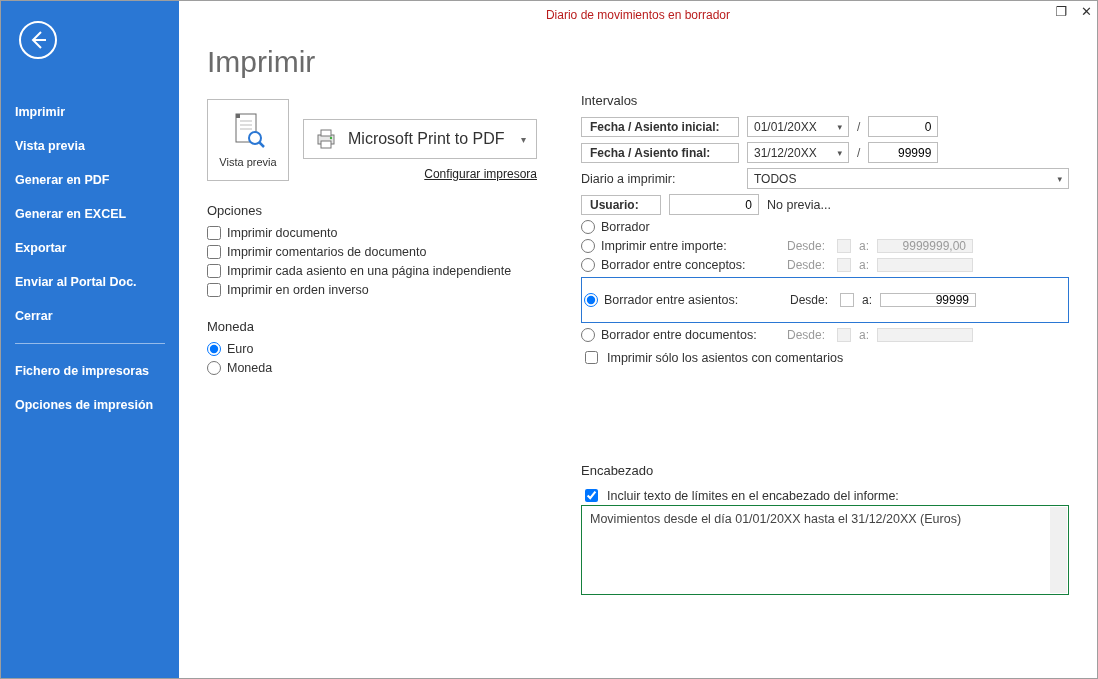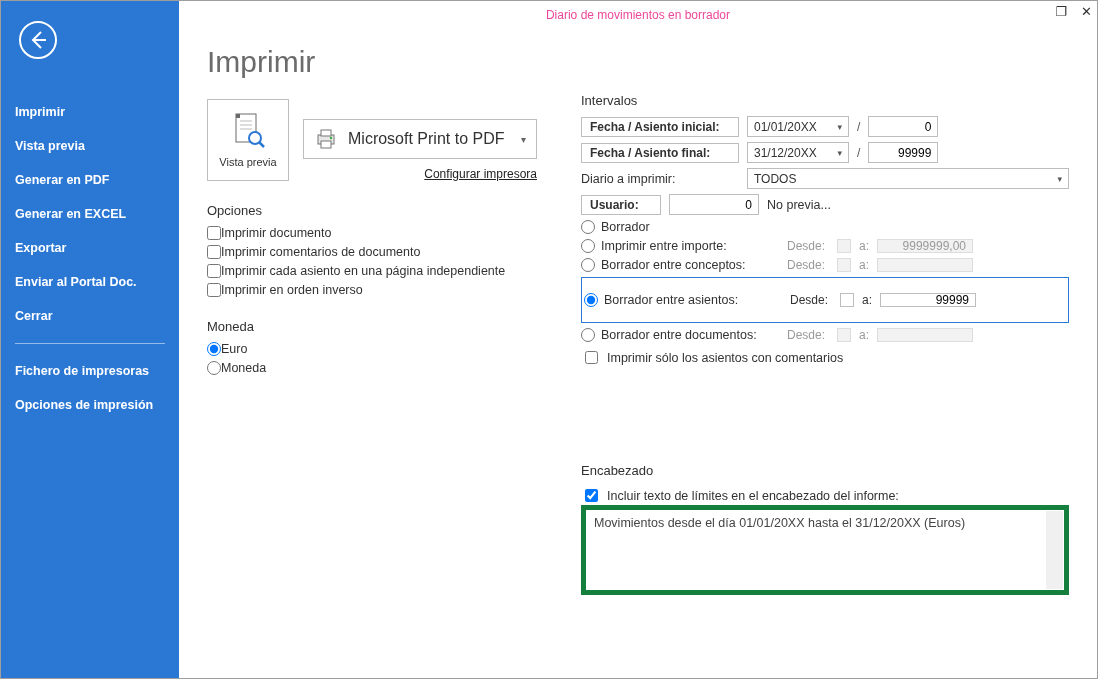--- a/index.html
+++ b/index.html
@@ -1,20 +1,20 @@
 <!DOCTYPE html>
 <html><head>
 <meta charset="utf-8">
 <style>
   * { box-sizing: border-box; font-family: "Segoe UI", Tahoma, sans-serif; }
   html,body { margin:0; padding:0; width:1098px; height:679px; overflow:hidden; background:#fff; color:#323232; }
   .window { display:flex; height:100%; border:1px solid #9e9e9e; }
 
   
-  .titlebar { position:absolute; top:0; left:178px; right:0; height:30px; display:flex; align-items:center; justify-content:center; font-size:12px; color:#ec4899; }
+  .titlebar { position:absolute; top:0; left:178px; right:0; height:30px; display:flex; align-items:center; justify-content:center; font-size:12px; color:#b91c1c; }
   .win-controls { position:absolute; top:4px; right:6px; display:flex; gap:14px; }
   .win-controls span { font-size:13px; cursor:pointer; font-family:Arial,sans-serif; }
 
   
   .sidebar { width:178px; background:#2a77d4; color:#fff; padding-top:20px; position:relative; }
   .back-circle { width:38px; height:38px; border:2px solid #fff; border-radius:50%; margin-left:18px; display:flex; align-items:center; justify-content:center; cursor:pointer; }
   .back-circle svg { stroke:#fff; }
   .nav { margin-top:36px; }
   .nav-item { padding:10px 14px; font-size:12.5px; font-weight:600; cursor:pointer; }
   .nav-sep { border-top:1px solid rgba(255,255,255,.5); margin:10px 14px; }
@@ -28,21 +28,21 @@
   h2.section { font-size:13px; font-weight:400; color:#303030; margin:22px 0 8px 0; }
 
   
   .toprow { display:flex; align-items:stretch; gap:14px; }
   .preview-btn { width:82px; height:82px; border:1px solid #bdbdbd; display:flex; flex-direction:column; align-items:center; justify-content:center; gap:4px; font-size:11px; cursor:pointer; }
   .printer-select { flex:1; height:40px; margin-top:20px; border:1px solid #bdbdbd; display:flex; align-items:center; padding:0 10px; gap:10px; cursor:pointer; position:relative; }
   .printer-select .caret { margin-left:auto; color:#666; font-size:10px; }
   .config-link { text-align:right; margin-top:8px; font-size:12px; text-decoration:underline; cursor:pointer; color:#222; }
 
   
-  .opt-row { display:flex; align-items:center; font-size:12.5px; margin:5px 0; }
+  .opt-row { display:flex; align-items:center; gap:6px; font-size:12.5px; margin:5px 0; }
   .opt-row input { margin:0; width:14px; height:14px; }
 
   
   .form-row { display:flex; align-items:center; gap:8px; font-size:12.5px; margin:5px 0; }
   .boxed-label { border:1px solid #bdbdbd; padding:2px 8px; width:158px; font-size:12px; cursor:pointer; background:#fff;font-weight:bold; }
   .date-combo { border:1px solid #bdbdbd; width:102px; height:21px; display:flex; align-items:center; padding:0 6px; font-size:12px; background:#fff; }
   .date-combo .caret { margin-left:auto; font-size:9px; color:#555; }
   .slash { color:#555; font-size:12px; }
   .num-input { border:1px solid #bdbdbd; width:70px; height:21px; font-size:12px; text-align:right; padding:0 6px; }
   .dropdown { border:1px solid #bdbdbd; width:100%; height:21px; display:flex; align-items:center; padding:0 6px; font-size:12px; background:#fff; }
@@ -55,21 +55,21 @@
   .range-label { width:200px; display:flex; align-items:center; gap:6px; }
   .desde { width:44px; font-size:12px; }
   .range-in { border:1px solid #bdbdbd; width:78px; height:21px; font-size:12px; text-align:right; padding:0 6px; background:#fff; }
   .range-in.disabled { background:#f2f2f2; color:#9a9a9a; border-color:#ddd; }
   .a-lbl { width:14px; text-align:center; font-size:12px; }
   .selected-radio-box { border:1.5px solid #2a77d4; padding:15px 2px; }
 
   .chk-com { display:flex; align-items:center; gap:6px; font-size:12.5px; margin-top:6px; }
 
   
-  .header-area { width:100%; height:90px; border:5px solid #15803d; padding:6px 20px 6px 8px; font-size:12.5px; color:#444; position:relative; background:#fff; }
+  .header-area { width:100%; height:90px; border:1px solid #15803d; padding:6px 20px 6px 8px; font-size:12.5px; color:#444; position:relative; background:#fff; }
   .scroll-track { position:absolute; right:1px; top:1px; bottom:1px; width:17px; background:#f0f0f0; }
 
   
   .ico-24 { width:24px; height:24px; }
   .ico-36 { width:36px; height:40px; }
 
   label { cursor:default; }
 </style>
 </head>
 <body>

